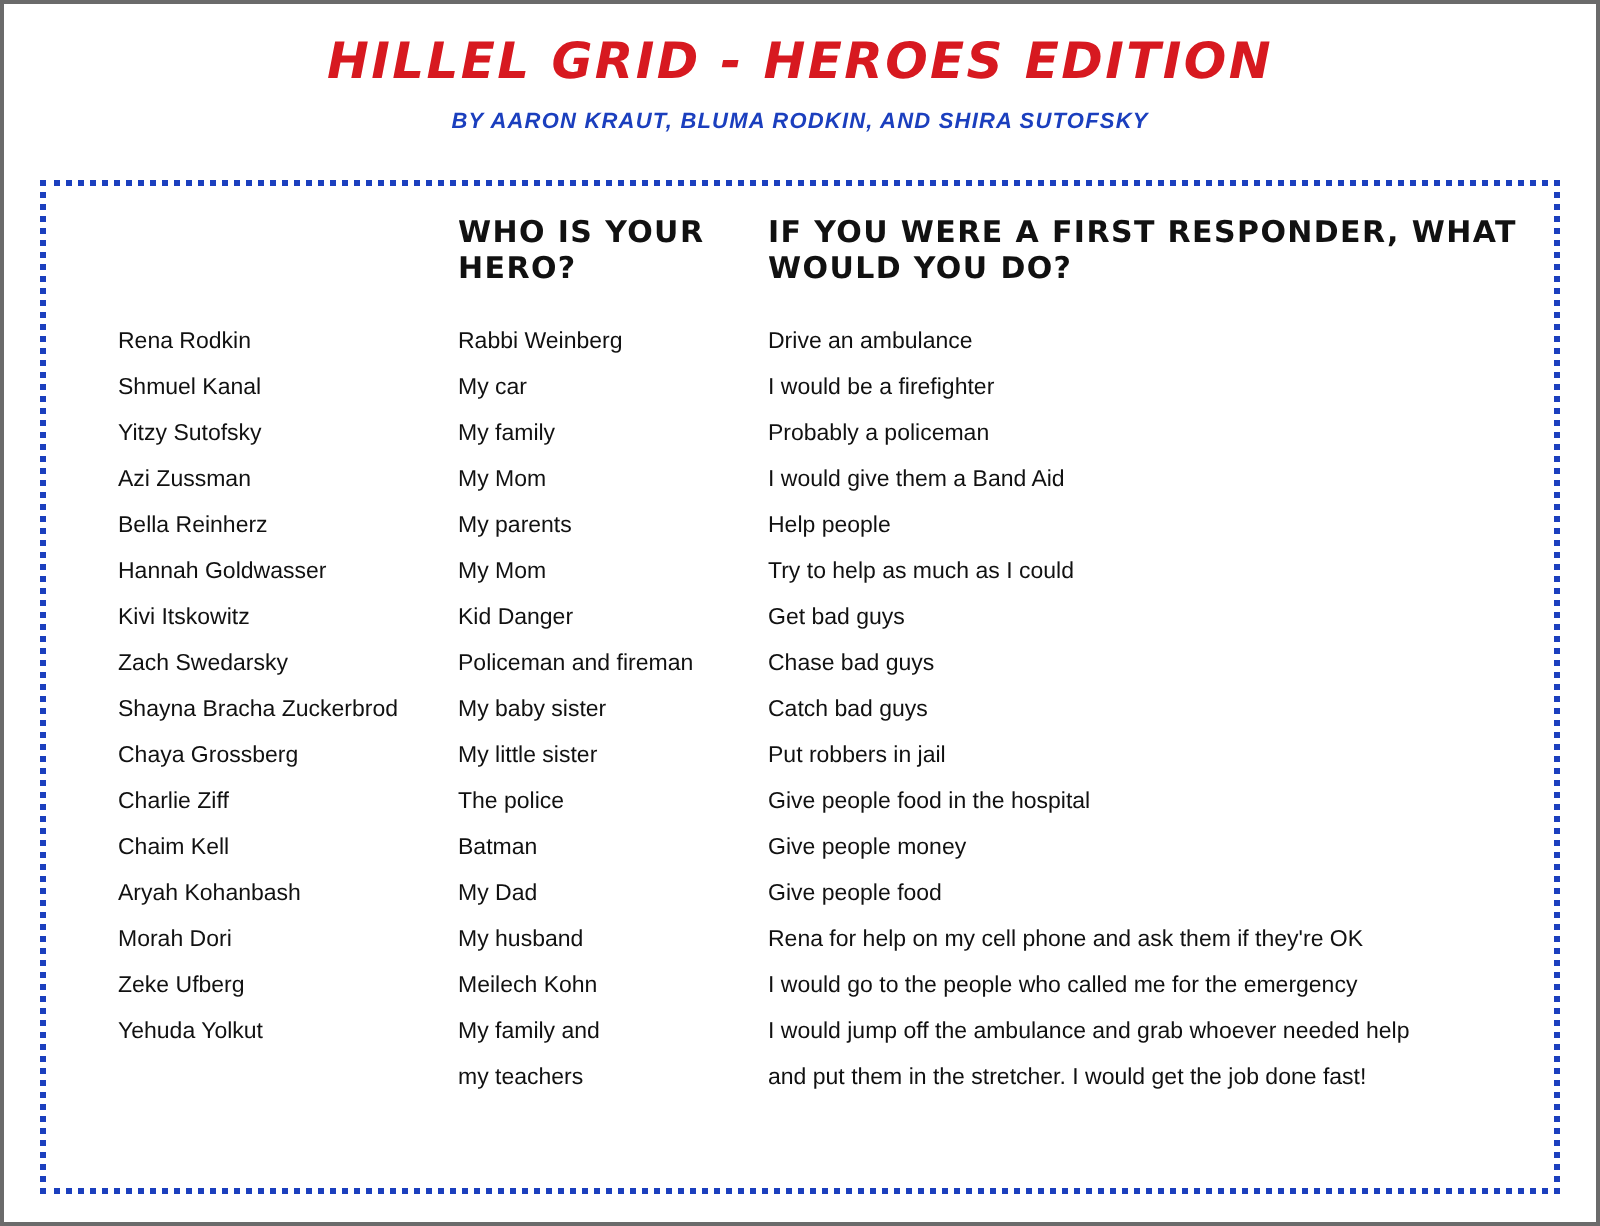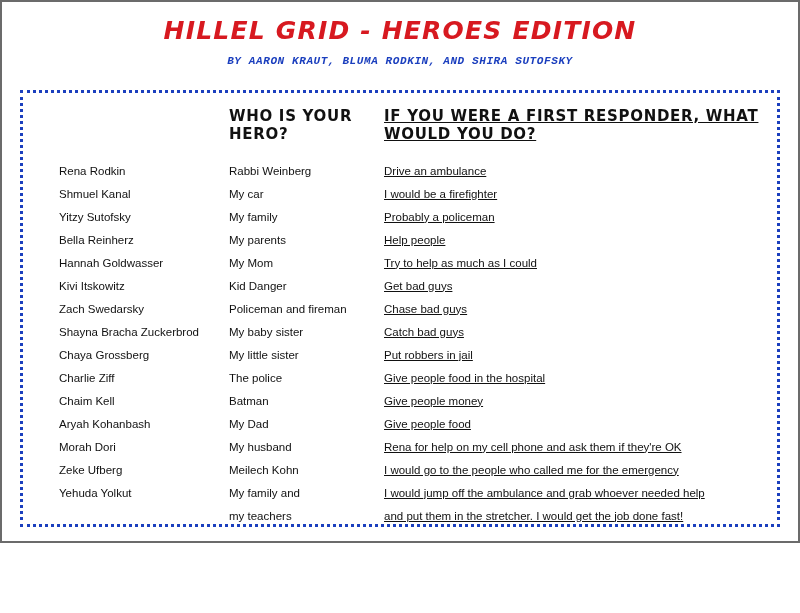--- a/index.html
+++ b/index.html
@@ -9,39 +9,39 @@
   body {
     width: 800px;
     height: 613px;
     background: #ffffff;
     font-family: "Liberation Sans", sans-serif;
     overflow: hidden;
   }
   .page {
     position: relative;
     width: 800px;
-    height: 543px;
+    height: 613px;
     box-sizing: border-box;
     border: 2px solid #6b6b6b;
     background: #ffffff;
   }
   .title {
     text-align: center;
     color: #d71920;
     font-family: "DejaVu Sans", sans-serif;
     font-weight: bold;
     font-style: italic;
     font-size: 25px;
     letter-spacing: 1.2px;
     margin-top: 14px;
   }
   .byline {
     text-align: center;
     color: #1b3fbe;
-    font-family: Liberation Mono, monospace;
+    font-family: Liberation Sans, sans-serif;
     font-weight: bold;
     font-style: italic;
     font-size: 11px;
     letter-spacing: 0.6px;
     margin-top: 10px;
   }
   .grid-box {
     position: absolute;
     left: 18px;
     top: 88px;
@@ -71,21 +71,21 @@
     font-family: "Liberation Sans", sans-serif;
     font-size: 11.5px;
     color: #111111;
     padding: 5.5px 0;
     vertical-align: top;
     white-space: nowrap;
     overflow: hidden;
   }
   .col-name { width: 170px; padding-left: 26px !important; margin-top: 22px; }
   .col-hero { width: 155px; }
-  .col-action { width: auto; text-decoration: underline; }
+  .col-action { width: auto; }
   th.col-name { padding-left: 26px !important; }
 </style>
 </head>
 <body>
 
 <div class="page">
 
   <div class="title">HILLEL GRID - HEROES EDITION</div>
   <div class="byline">BY AARON KRAUT, BLUMA RODKIN, AND SHIRA SUTOFSKY</div>
 
@@ -106,20 +106,25 @@
           </tr>
           <tr>
             <td class="col-name">Shmuel Kanal</td>
             <td class="col-hero">My car</td>
             <td class="col-action">I would be a firefighter</td>
           </tr>
           <tr>
             <td class="col-name">Yitzy Sutofsky</td>
             <td class="col-hero">My family</td>
             <td class="col-action">Probably a policeman</td>
+          </tr>
+          <tr>
+            <td class="col-name">Azi Zussman</td>
+            <td class="col-hero">My Mom</td>
+            <td class="col-action">I would give them a Band Aid</td>
           </tr>
           <tr>
             <td class="col-name">Bella Reinherz</td>
             <td class="col-hero">My parents</td>
             <td class="col-action">Help people</td>
           </tr>
           <tr>
             <td class="col-name">Hannah Goldwasser</td>
             <td class="col-hero">My Mom</td>
             <td class="col-action">Try to help as much as I could</td>

